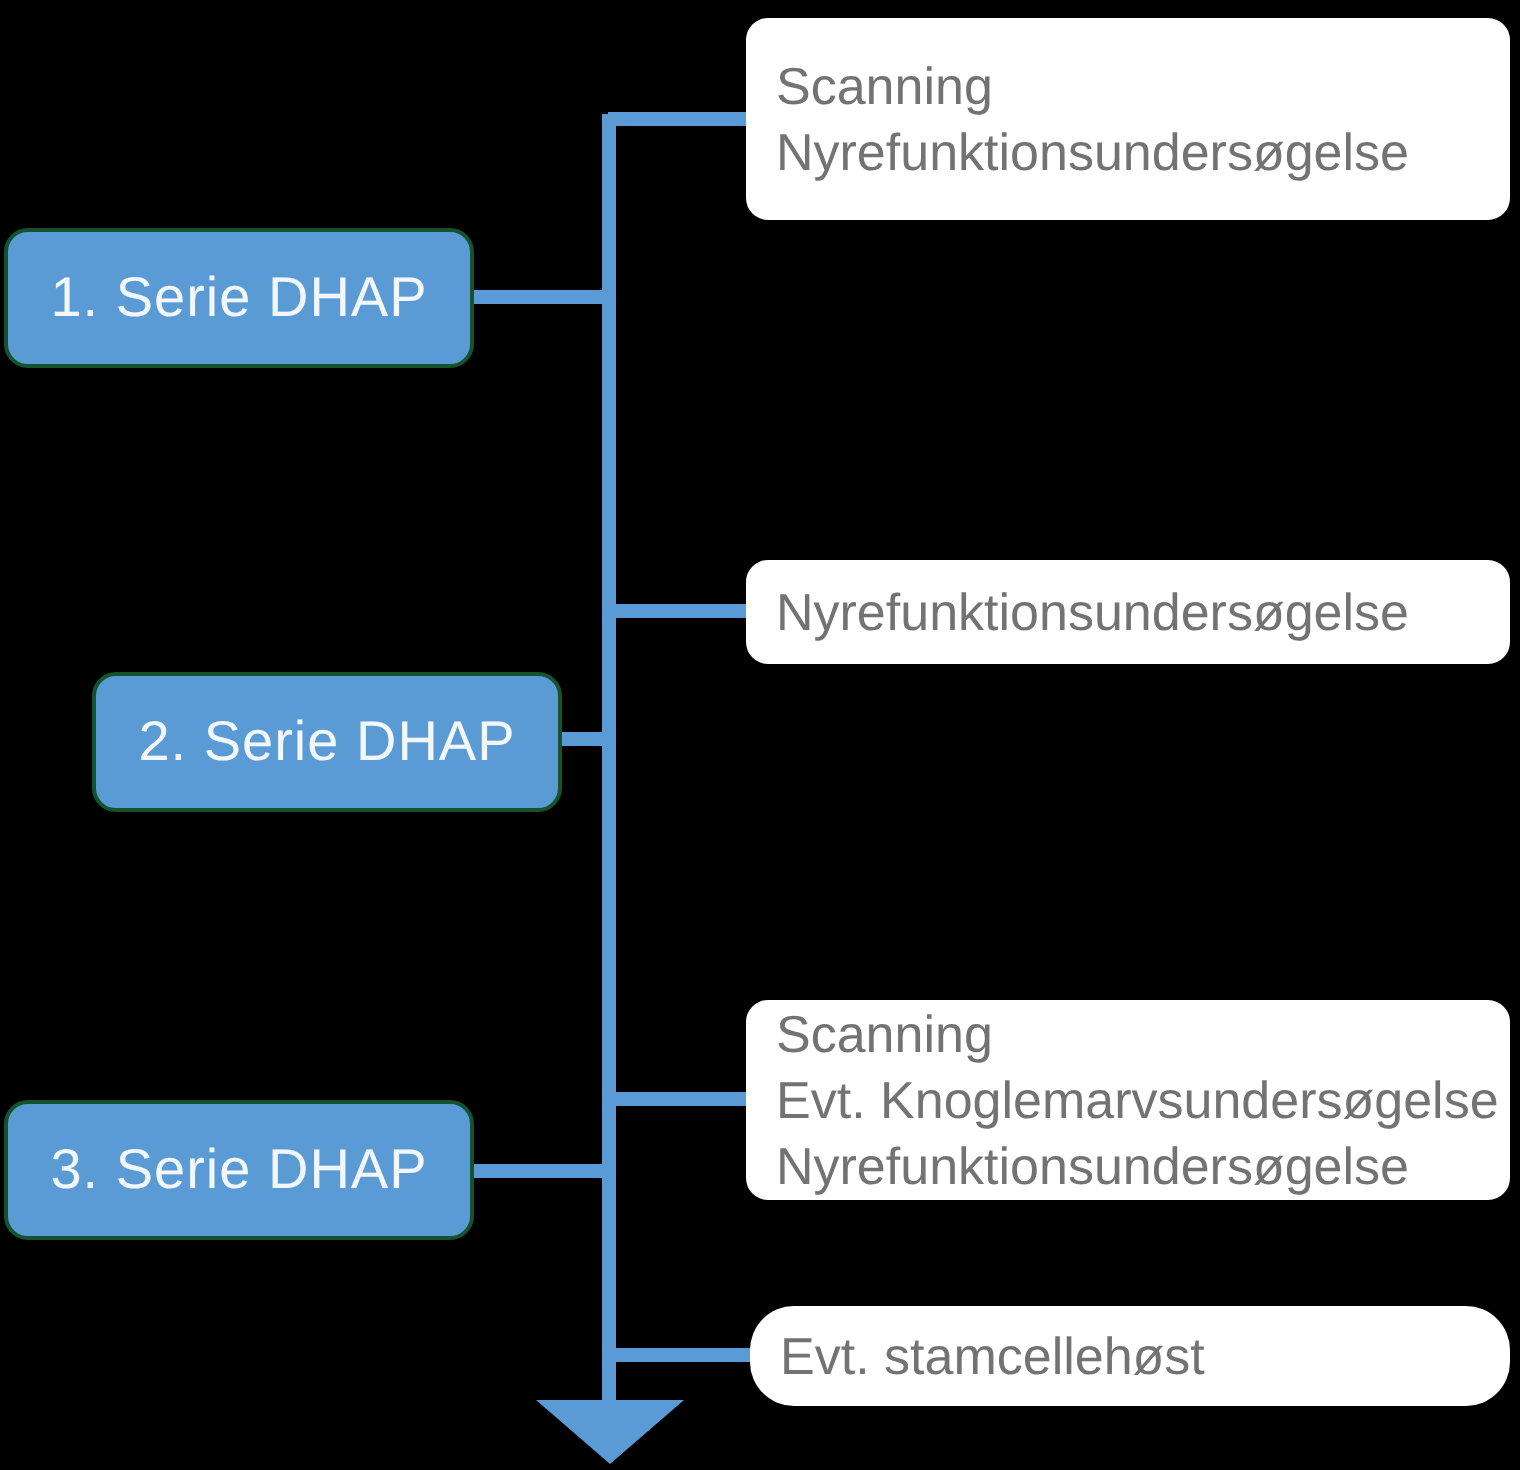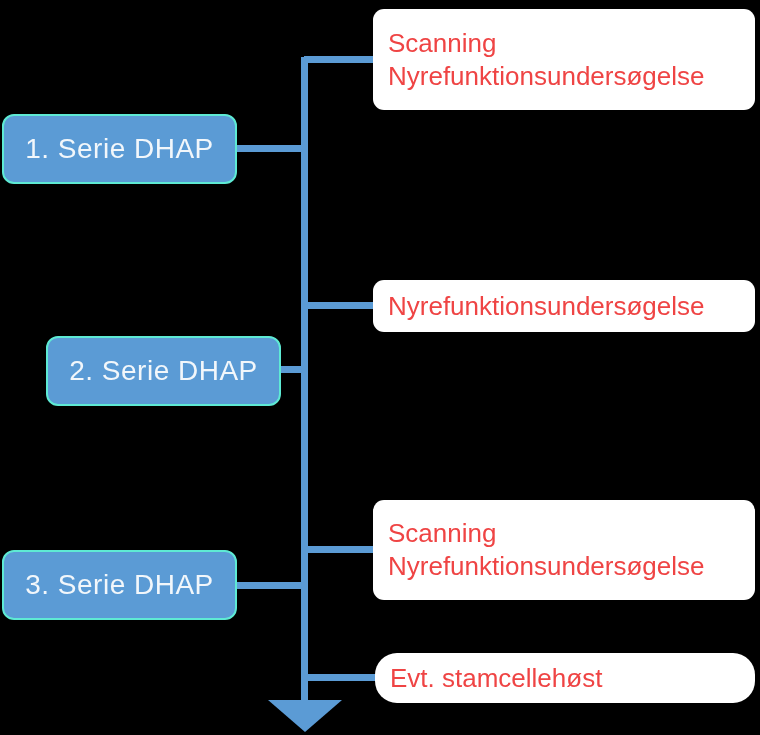--- a/index.html
+++ b/index.html
@@ -47,21 +47,21 @@
     border-top: 32px solid #5B9BD5;
   }
   
   .stage {
     position: absolute;
     left: 2px;
     width: 235px;
     height: 70px;
     box-sizing: border-box;
     background: #5B9BD5;
-    border: 2px solid #5eead4;
+    border: 2px solid #14532d;
     border-radius: 12px;
     display: flex;
     align-items: center;
     justify-content: center;
     color: #F2F7FB;
     font-size: 28px;
     letter-spacing: 0.5px;
   }
   .stage-1 { top: 114px; }
   .stage-2 { top: 336px; margin-left: 44px; }
@@ -71,21 +71,21 @@
     position: absolute;
     left: 373px;
     width: 382px;
     box-sizing: border-box;
     background: #FFFFFF;
     border-radius: 11px;
     display: flex;
     flex-direction: column;
     justify-content: center;
     padding: 0 8px 0 15px;
-    color: #ef4444;
+    color: #737373;
     font-size: 26px;
   }
   .note .note-line {
     line-height: 33px;
     white-space: nowrap;
   }
   .note-1 { top: 9px;   height: 101px; }
   .note-2 { top: 280px; height: 52px;  }
   .note-3 { top: 500px; height: 100px; }
   .note-4 { top: 653px; height: 50px; left: 375px; width: 380px; border-radius: 22px; }
@@ -119,20 +119,21 @@
     <div class="note-line">Scanning</div>
     <div class="note-line">Nyrefunktionsundersøgelse</div>
   </div>
 
   <div class="note note-2">
     <div class="note-line">Nyrefunktionsundersøgelse</div>
   </div>
 
   <div class="note note-3">
     <div class="note-line">Scanning</div>
+    <div class="note-line">Evt. Knoglemarvsundersøgelse</div>
     <div class="note-line">Nyrefunktionsundersøgelse</div>
   </div>
 
   <div class="note note-4">
     <div class="note-line">Evt. stamcellehøst</div>
   </div>
 
 </div>
 
 </body></html>

